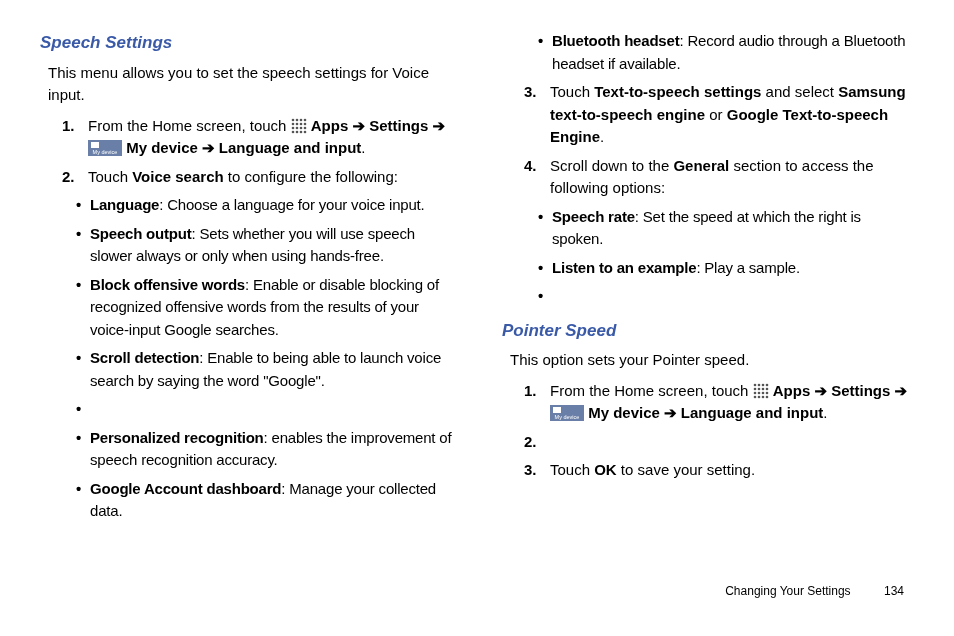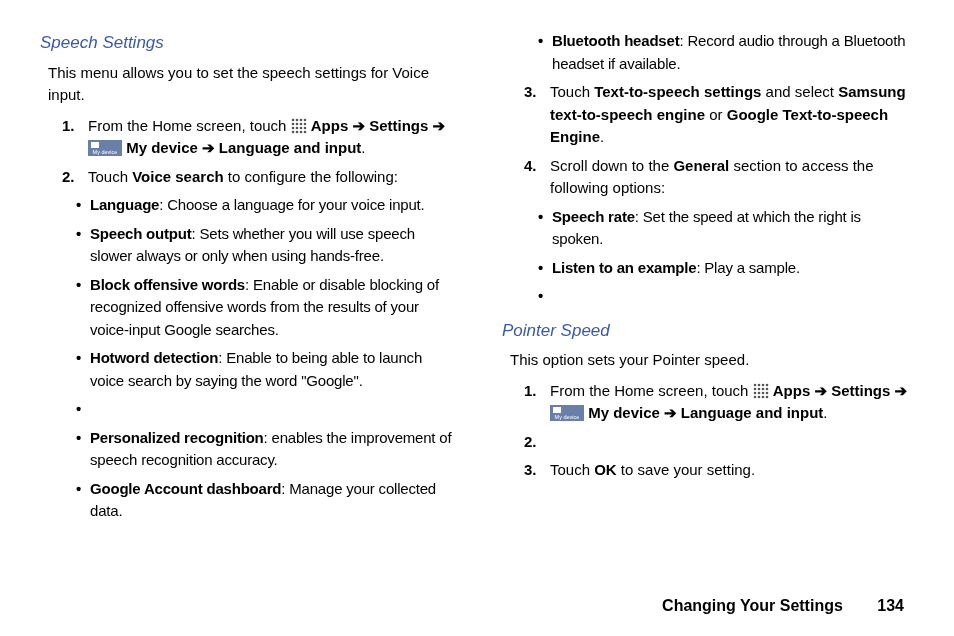--- a/index.html
+++ b/index.html
@@ -16,21 +16,21 @@
     .columns {
       display: flex;
       gap: 50px;
       height: 560px;
     }
     .col {
       flex: 1;
     }
     .section-heading {
       color: #3a5aa8;
-      font-weight: normal;
+      font-weight: bold;
       font-style: italic;
       font-size: 17px;
       margin-bottom: 6px;
     }
     .intro {
       margin-bottom: 8px;
       padding-left: 8px;
     }
     .num-item {
       display: flex;
@@ -91,24 +91,23 @@
       position: absolute;
       bottom: 1px;
       left: 0; right: 0;
       font-size: 5.5px;
       line-height: 6px;
     }
     .arrow { font-weight: bold; }
     b { font-weight: bold; }
     .footer {
       position: absolute;
-      bottom: 18px;
+      bottom: 36px;
       right: 50px;
-      font-size: 16px;
-      font-weight: bold;
+      font-size: 12px;
     }
     .page-num { margin-left: 30px; }
   </style>
 </head>
 <body>
 
 <div class="columns">
   <div class="col">
     <div class="section-heading">Speech Settings</div>
     <div class="intro">This menu allows you to set the speech settings for Voice input.</div>
@@ -164,21 +163,21 @@
     <div class="bullet-item condensed">
       <div class="bullet">•</div>
       <div class="bullet-body"><b>Speech output</b><span>: Sets whether you will use speech slower always or only when using hands-free.</span></div>
     </div>
     <div class="bullet-item condensed">
       <div class="bullet">•</div>
       <div class="bullet-body"><b>Block offensive words</b><span>: Enable or disable blocking of recognized offensive words from the results of your voice-input Google searches.</span></div>
     </div>
     <div class="bullet-item condensed">
       <div class="bullet">•</div>
-      <div class="bullet-body"><b>Hotword detection</b><span>: Enable to being able to launch voice search by saying the word "Google".</span></div>
+      <div class="bullet-body"><b>Scroll detection</b><span>: Enable to being able to launch voice search by saying the word "Google".</span></div>
     </div>
     <div class="bullet-item condensed">
       <div class="bullet">•</div>
     </div>
     <div class="bullet-item condensed">
       <div class="bullet">•</div>
       <div class="bullet-body"><b>Personalized recognition</b><span>: enables the improvement of speech recognition accuracy.</span></div>
     </div>
     <div class="bullet-item condensed">
       <div class="bullet">•</div>

